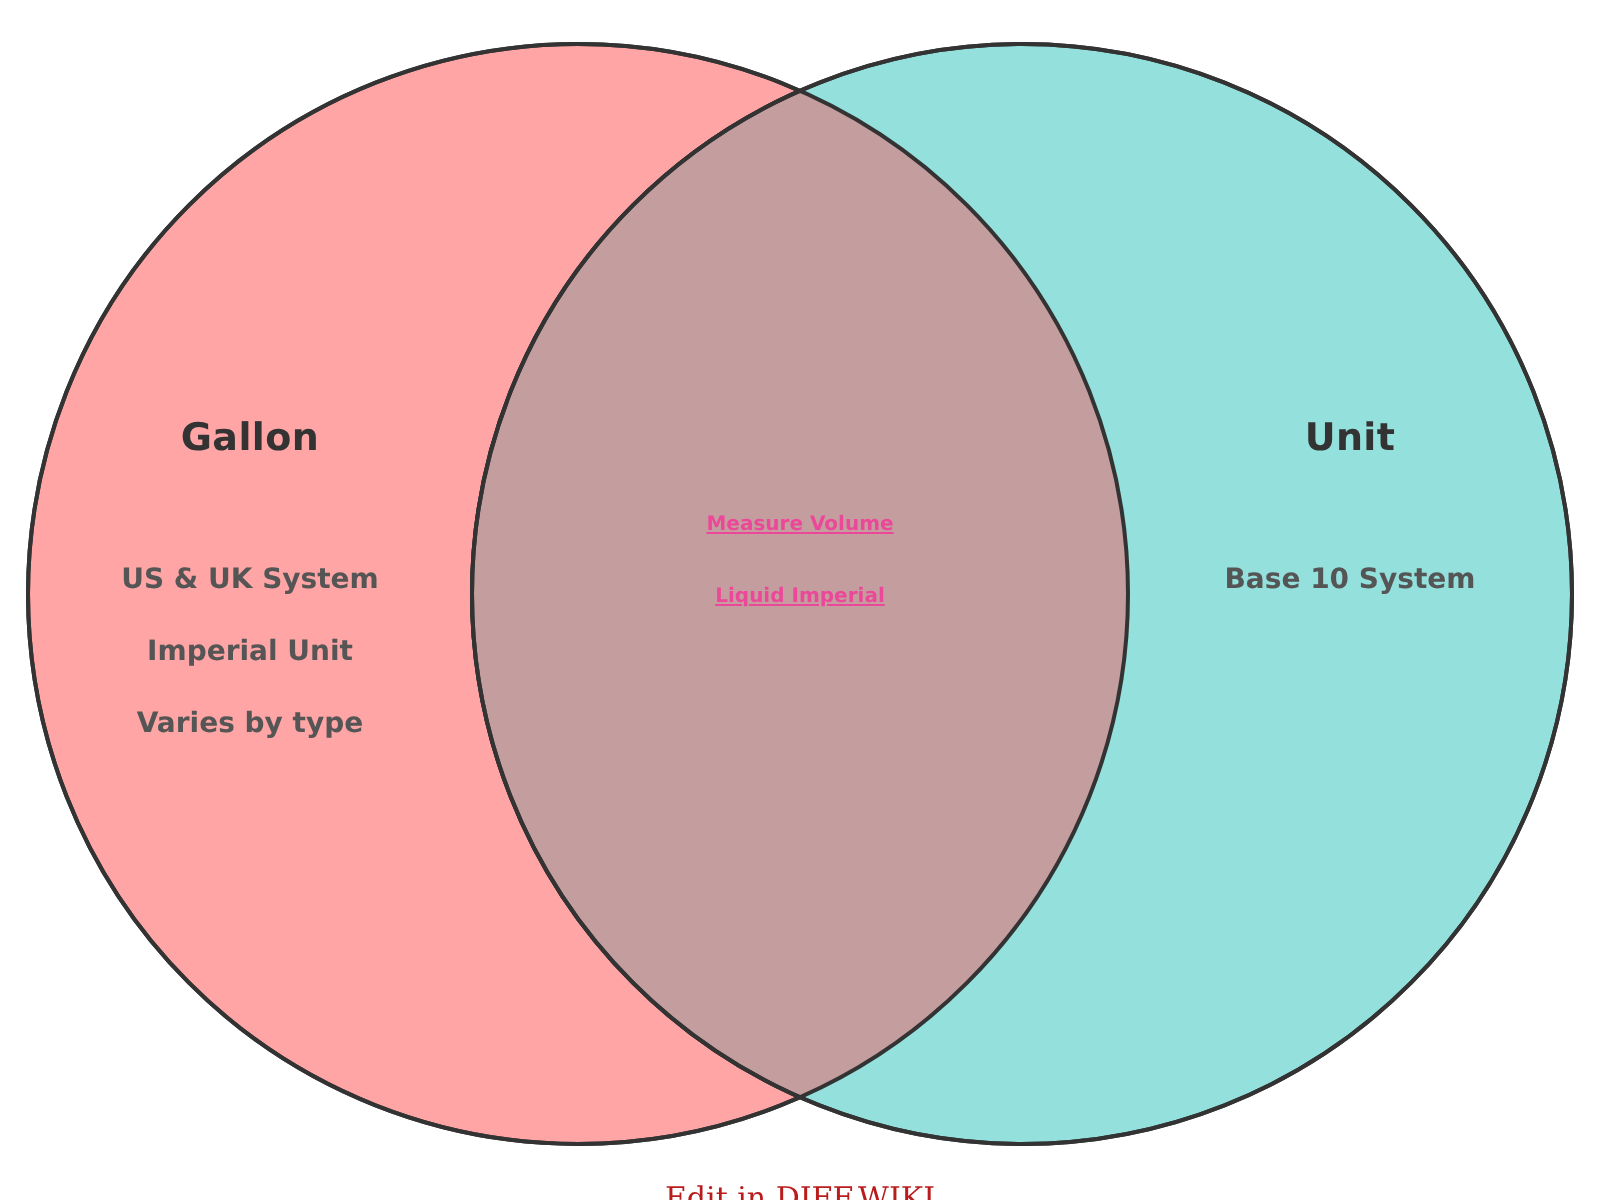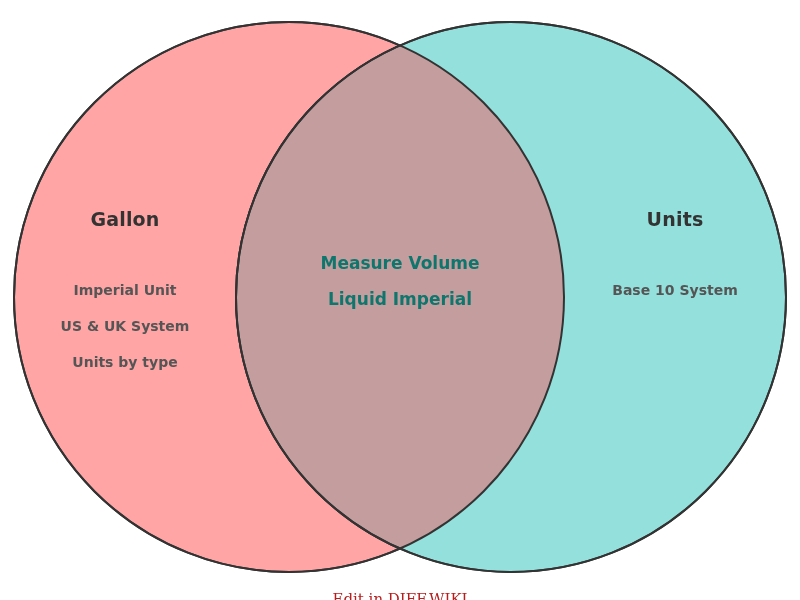--- a/index.html
+++ b/index.html
@@ -73,23 +73,24 @@
     width: 200px;
   }
   #group-right .items-wrap { margin-top: 42px; }
   
   #group-center {
     left: 290px;
     top: 245px;
     width: 220px;
   }
   #group-center .item-list li {
-    font-size: 17px;
-    color: #0f766e;
+    font-size: 10px;
+    color: #ec4899;
     line-height: 36px;
+    text-decoration: underline;
   }
   #footer-note {
     position: absolute;
     left: 0;
     top: 567px;
     width: 800px;
     text-align: center;
     font-family: "DejaVu Serif", "Liberation Serif", serif;
     font-size: 15px;
     color: #b91c1c;
@@ -120,36 +121,36 @@
     <circle cx="289" cy="297" r="275" fill="none" stroke="#333333" stroke-width="2"></circle>
     <circle cx="511" cy="297" r="275" fill="none" stroke="#333333" stroke-width="2"></circle>
   </svg>
 
   <div class="text-layer">
 
     <div class="group-block" id="group-left">
       <div class="group-title">Gallon</div>
       <div class="items-wrap">
         <ul class="item-list">
+          <li>US &amp; UK System</li>
           <li>Imperial Unit</li>
-          <li>US &amp; UK System</li>
-          <li>Units by type</li>
+          <li>Varies by type</li>
         </ul>
       </div>
     </div>
 
     <div class="group-block" id="group-center">
       <ul class="item-list">
         <li>Measure Volume</li>
         <li>Liquid Imperial</li>
       </ul>
     </div>
 
     <div class="group-block" id="group-right">
-      <div class="group-title">Units</div>
+      <div class="group-title">Unit</div>
       <div class="items-wrap">
         <ul class="item-list">
           <li>Base 10 System</li>
         </ul>
       </div>
     </div>
 
     <div id="footer-note">Edit in DIFF.WIKI</div>
 
   </div>

